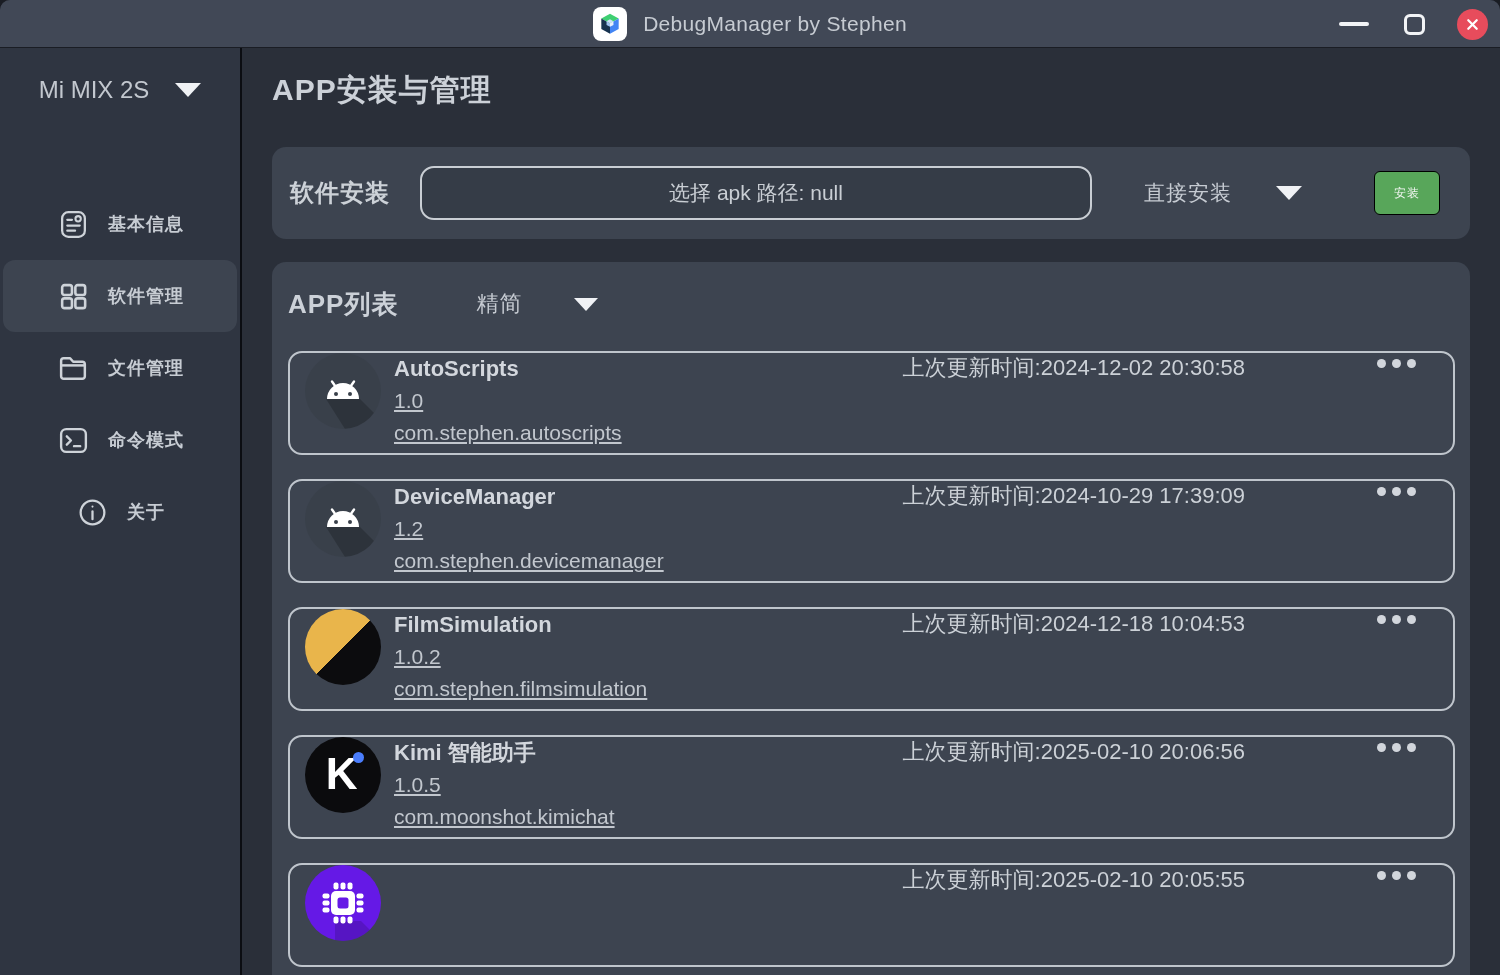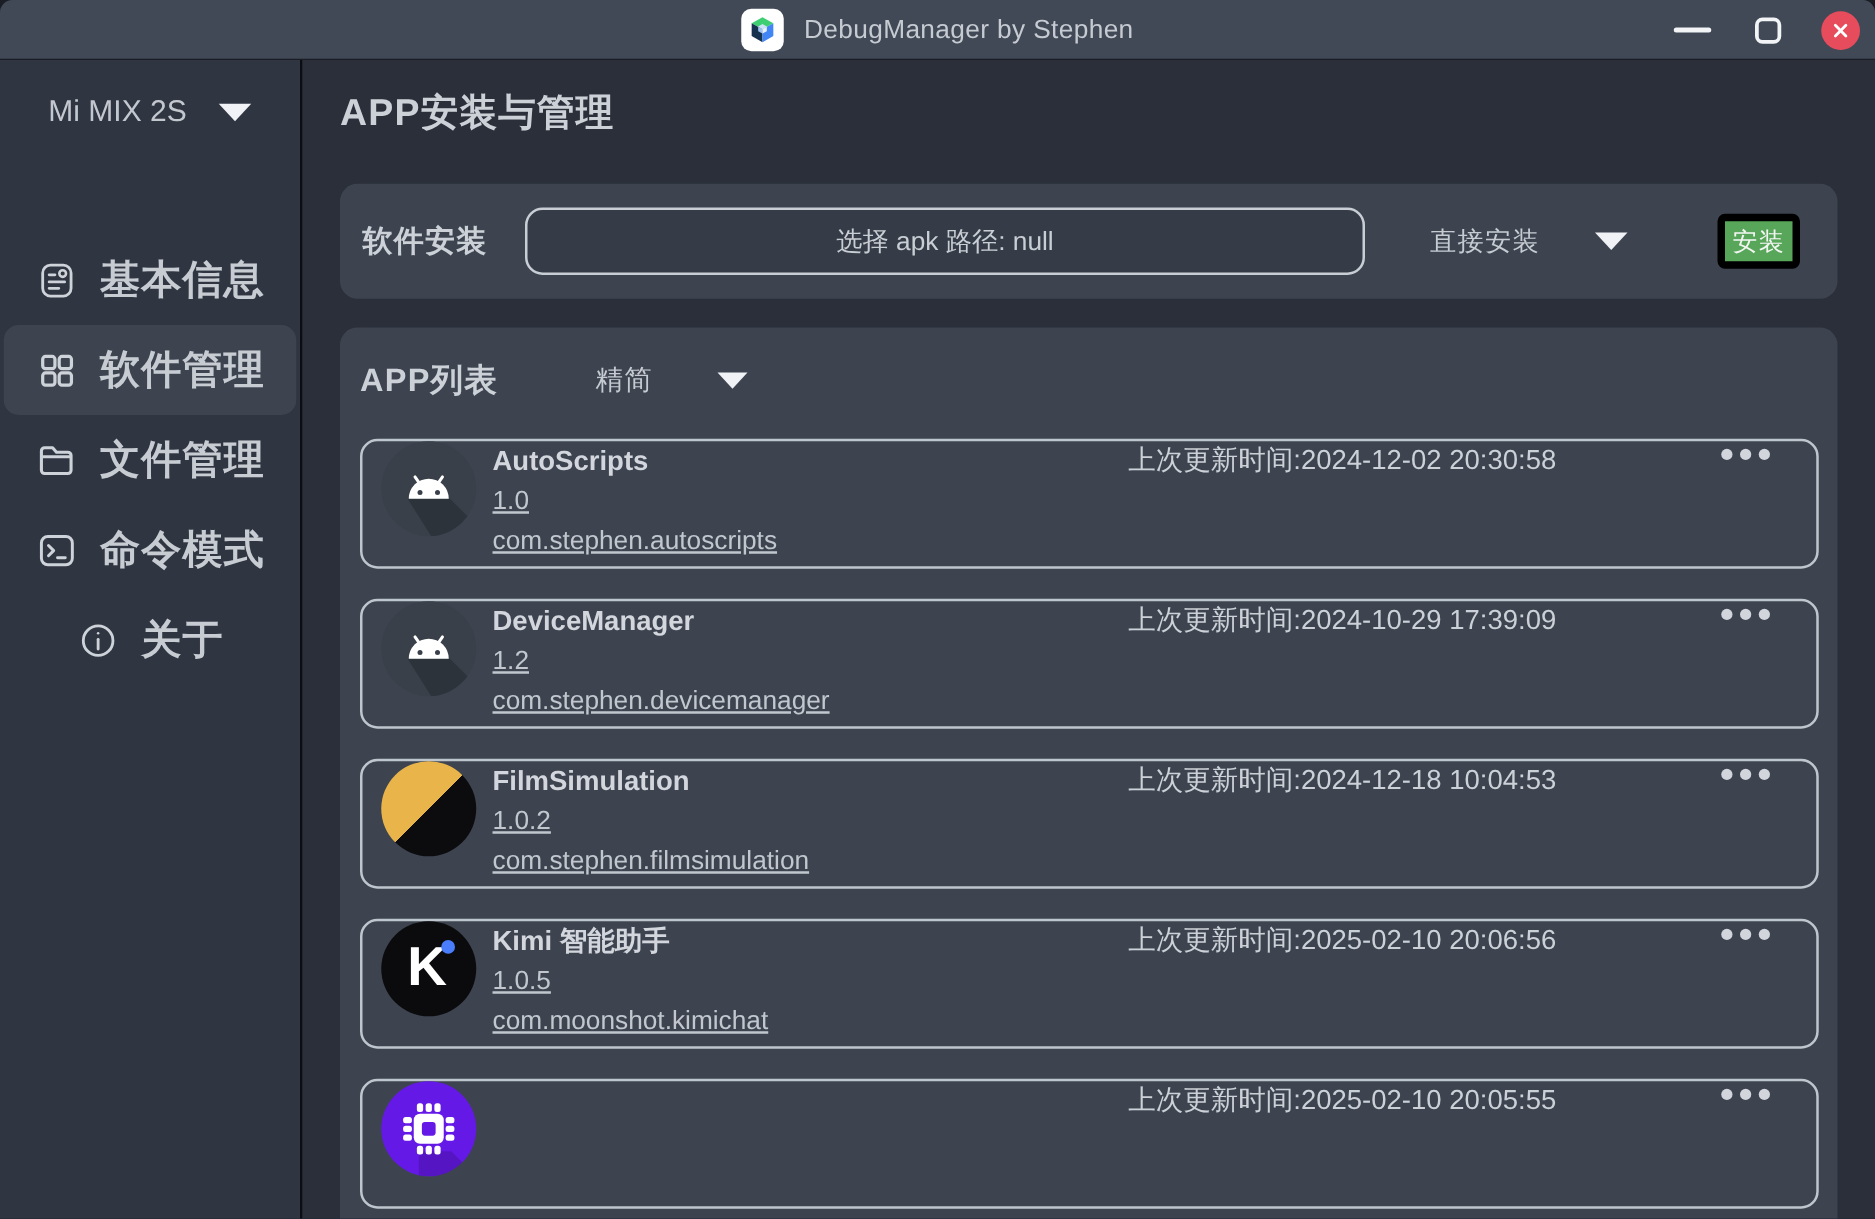--- a/index.html
+++ b/index.html
@@ -43,40 +43,40 @@
          border-right:13px solid transparent; border-top:14px solid #f0f2f5; }
   .tri.small { border-left-width:12px; border-right-width:12px; border-top-width:13px; }
   nav { margin-top:70px; display:flex; flex-direction:column; }
   .nav-item { height:72px; display:flex; align-items:center; justify-content:center;
               gap:18px; cursor:pointer; margin:0 3px; border-radius:12px;
               color:#c7ccd3; }
   .nav-item.selected { background:#3d4450; }
   .nav-icon { width:34px; height:34px; display:flex; align-items:center;
               justify-content:center; color:#ced3d9; }
   .nav-icon svg { width:33px; height:33px; }
-  .nav-label { font-size:32px; font-weight:bold; letter-spacing:1px; }
+  .nav-label { font-size:18px; font-weight:bold; letter-spacing:1px; }
 
   
   h1 { margin-top:22px; font-size:30px; font-weight:bold; color:#ccd1d8;
        letter-spacing:1px; }
 
   
   .card { background:#3d4450; border-radius:14px; }
   .install-card { margin-top:36px; height:92px; display:flex; align-items:center;
                   padding:0 18px; }
   .install-label { font-size:24px; font-weight:bold; color:#ccd1d7; margin-right:30px;
                    letter-spacing:1px; }
   .apk-input { width:672px; height:54px; background:#353c47; color:#c9ced4;
                border:2px solid #c9ced4; border-radius:14px; font-size:21px;
                text-align:center; font-family:Liberation Sans, sans-serif; outline:none; }
   .mode { display:flex; align-items:center; gap:44px; margin-left:52px; cursor:pointer; }
   .mode-label { font-size:21px; color:#c6cbd2; letter-spacing:1px; }
   .install-btn { margin-left:auto; margin-right:12px; width:66px; height:44px;
-                 background:#58a65a; border:6px solid #000000; border-radius:6px;
-                 color:#f2f6f2; font-size:20px; font-family:inherit; cursor:pointer;
+                 background:#58a65a; border:1px solid #000000; border-radius:6px;
+                 color:#f2f6f2; font-size:12px; font-family:inherit; cursor:pointer;
                  letter-spacing:1px; }
 
   .list-card { margin-top:23px; height:790px; padding:20px 15px 0 16px; }
   .list-header { display:flex; align-items:center; height:44px; }
   .list-title { font-size:26px; font-weight:bold; color:#ccd1d8; letter-spacing:1px; }
   .filter { display:flex; align-items:center; margin-left:78px; cursor:pointer; }
   .filter-label { font-size:22px; color:#c6cbd2; letter-spacing:1px; }
   .filter .tri { margin-left:52px; }
 
   #rows { margin-top:25px; }

